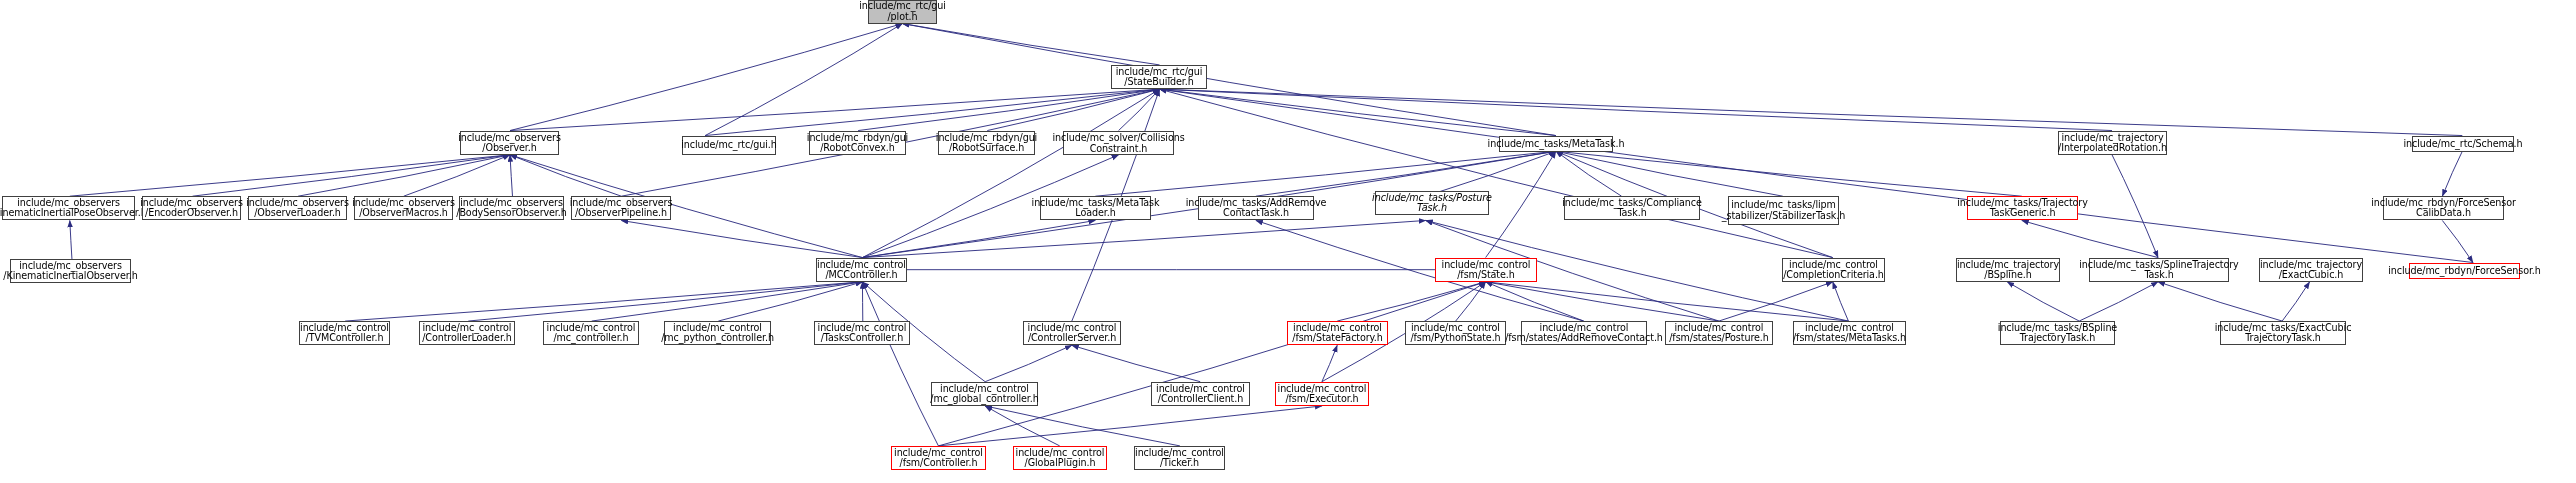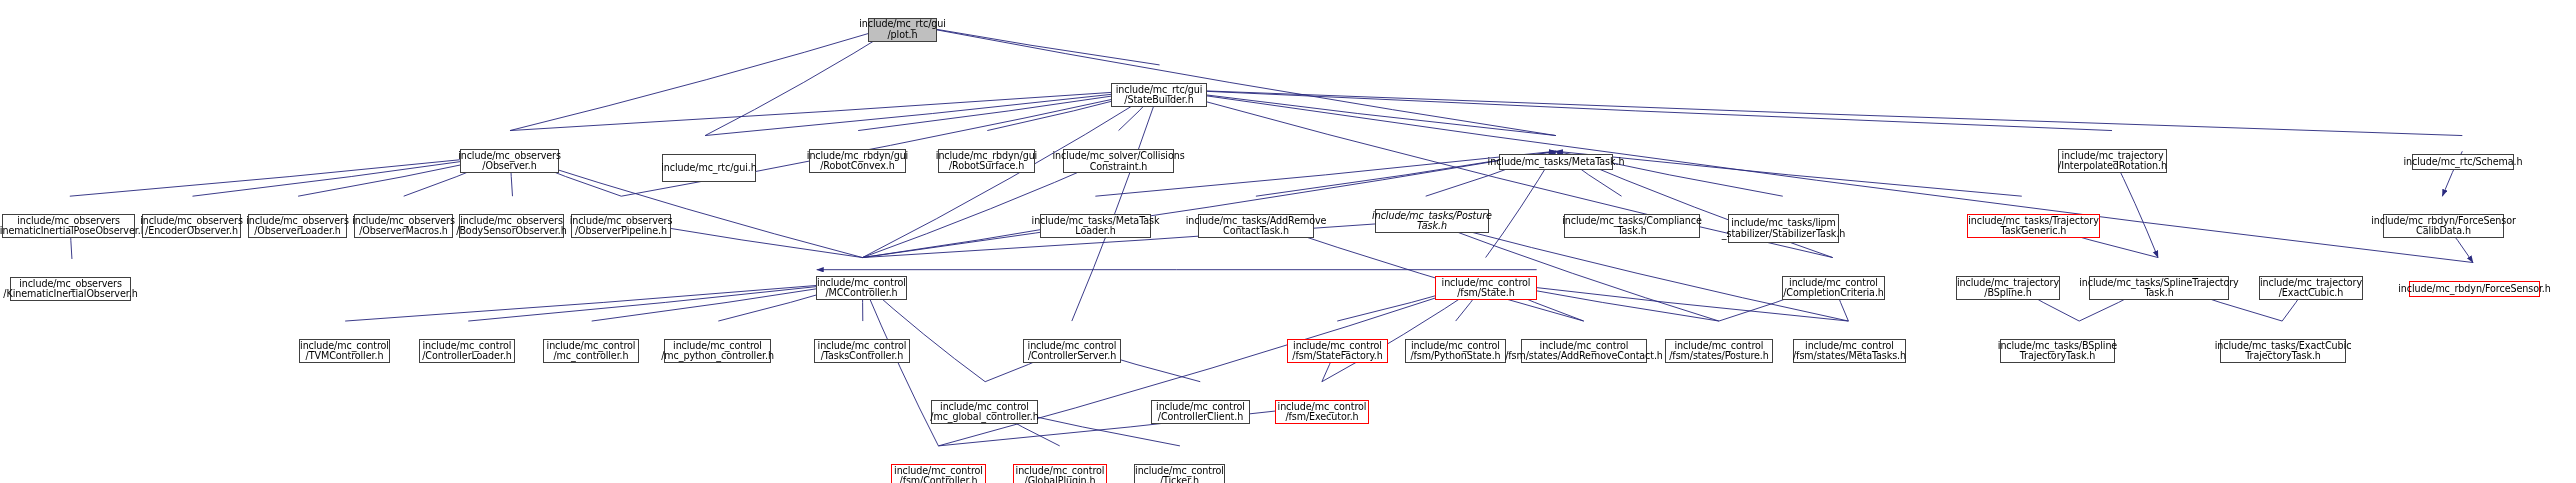--- a/index.html
+++ b/index.html
@@ -17,21 +17,20 @@
     display:flex;align-items:center;justify-content:center;
     text-align:center;
     border:0.7px solid #404040;
     background:#ffffff;
     color:#000000;
     font-size:9.6px;
     line-height:1.08;
     letter-spacing:-0.1px;
     white-space:pre;
     z-index:5;
-    margin-top:18px;
   }
   .node.root{background:#bfbfbf;border:0.7px solid #404040;}
   .node.red{border:1.1px solid #ff0000;}
   .node span{display:block;}
 </style>
 </head>
 <body>
 
 <div id="canvas">
   <svg id="edges" viewBox="0 0 3607 677" width="2576" height="483">
@@ -115,21 +114,21 @@
         <path d="M1313.5,625 Q1582.25,599.8 1851,569" fill="none" stroke="#2b2b7f" stroke-width="1.3" marker-end="url(#arrow)"></path>
       </g>
   </svg>
   <div id="nodes">
       <div class="node root" style="left: 868px; top: 0px; width: 69px; height: 23.6px;"><span>include/mc_rtc/gui
 /plot.h</span></div>
       <div class="node" style="left: 1111px; top: 65px; width: 96px; height: 24px;"><span>include/mc_rtc/gui
 /StateBuilder.h</span></div>
       <div class="node" style="left: 460px; top: 131px; width: 99px; height: 24px;"><span>include/mc_observers
 /Observer.h</span></div>
-      <div class="node" style="left: 662px; top: 136px; width: 94px; height: 28px;"><span>include/mc_rtc/gui.h</span></div>
+      <div class="node" style="left: 682px; top: 136px; width: 94px; height: 19px;"><span>include/mc_rtc/gui.h</span></div>
       <div class="node" style="left: 809px; top: 131px; width: 97px; height: 24px;"><span>include/mc_rbdyn/gui
 /RobotConvex.h</span></div>
       <div class="node" style="left: 938px; top: 131px; width: 97px; height: 24px;"><span>include/mc_rbdyn/gui
 /RobotSurface.h</span></div>
       <div class="node" style="left: 1063px; top: 131px; width: 111px; height: 24px; align-items: flex-end;"><span>include/mc_solver/Collisions
 Constraint.h</span></div>
       <div class="node" style="left: 1499px; top: 136px; width: 114px; height: 15.7px; text-align: right;"><span>include/mc_tasks/MetaTask.h</span></div>
       <div class="node" style="left: 2058px; top: 131px; width: 109px; height: 24px;"><span>include/mc_trajectory
 /InterpolatedRotation.h</span></div>
       <div class="node" style="left: 2412px; top: 136px; width: 102px; height: 15.7px;"><span>include/mc_rtc/Schema.h</span></div>
@@ -148,39 +147,39 @@
       <div class="node" style="left: 1040px; top: 196px; width: 111px; height: 24px;"><span>include/mc_tasks/MetaTask
 Loader.h</span></div>
       <div class="node" style="left: 1198px; top: 196px; width: 116px; height: 24px;"><span>include/mc_tasks/AddRemove
 ContactTask.h</span></div>
       <div class="node" style="left: 1375px; top: 191px; width: 114px; height: 24px; font-style: italic;"><span>include/mc_tasks/Posture
 Task.h</span></div>
       <div class="node" style="left: 1564px; top: 196px; width: 136px; height: 24px;"><span>include/mc_tasks/Compliance
 Task.h</span></div>
       <div class="node" style="left: 1728px; top: 196px; width: 111px; height: 29px;"><span>include/mc_tasks/lipm
 _stabilizer/StabilizerTask.h</span></div>
-      <div class="node red" style="left: 1967px; top: 196px; width: 133px; height: 24px;"><span>include/mc_tasks/Trajectory
+      <div class="node red" style="left: 1967px; top: 196px; width: 111px; height: 24px;"><span>include/mc_tasks/Trajectory
 TaskGeneric.h</span></div>
       <div class="node" style="left: 2383px; top: 196px; width: 121px; height: 24px;"><span>include/mc_rbdyn/ForceSensor
 CalibData.h</span></div>
       <div class="node" style="left: 10px; top: 259px; width: 121px; height: 24px;"><span>include/mc_observers
 /KinematicInertialObserver.h</span></div>
       <div class="node" style="left: 816px; top: 258px; width: 91px; height: 24px;"><span>include/mc_control
 /MCController.h</span></div>
       <div class="node red" style="left: 1435px; top: 258px; width: 102px; height: 24px;"><span>include/mc_control
 /fsm/State.h</span></div>
       <div class="node" style="left: 1782px; top: 258px; width: 103px; height: 24px;"><span>include/mc_control
 /CompletionCriteria.h</span></div>
       <div class="node" style="left: 1956px; top: 258px; width: 104px; height: 24px;"><span>include/mc_trajectory
 /BSpline.h</span></div>
       <div class="node" style="left: 2089px; top: 258px; width: 140px; height: 24px;"><span>include/mc_tasks/SplineTrajectory
 Task.h</span></div>
       <div class="node" style="left: 2259px; top: 258px; width: 104px; height: 24px;"><span>include/mc_trajectory
 /ExactCubic.h</span></div>
-      <div class="node red" style="left: 2409px; top: 263px; width: 131px; height: 15.7px;"><span>include/mc_rbdyn/ForceSensor.h</span></div>
+      <div class="node red" style="left: 2409px; top: 263px; width: 111px; height: 15.7px;"><span>include/mc_rbdyn/ForceSensor.h</span></div>
       <div class="node" style="left: 299px; top: 321px; width: 91px; height: 24px;"><span>include/mc_control
 /TVMController.h</span></div>
       <div class="node" style="left: 419px; top: 321px; width: 96px; height: 24px;"><span>include/mc_control
 /ControllerLoader.h</span></div>
       <div class="node" style="left: 543px; top: 321px; width: 96px; height: 24px;"><span>include/mc_control
 /mc_controller.h</span></div>
       <div class="node" style="left: 664px; top: 321px; width: 107px; height: 24px;"><span>include/mc_control
 /mc_python_controller.h</span></div>
       <div class="node" style="left: 814px; top: 321px; width: 96px; height: 24px;"><span>include/mc_control
 /TasksController.h</span></div>

